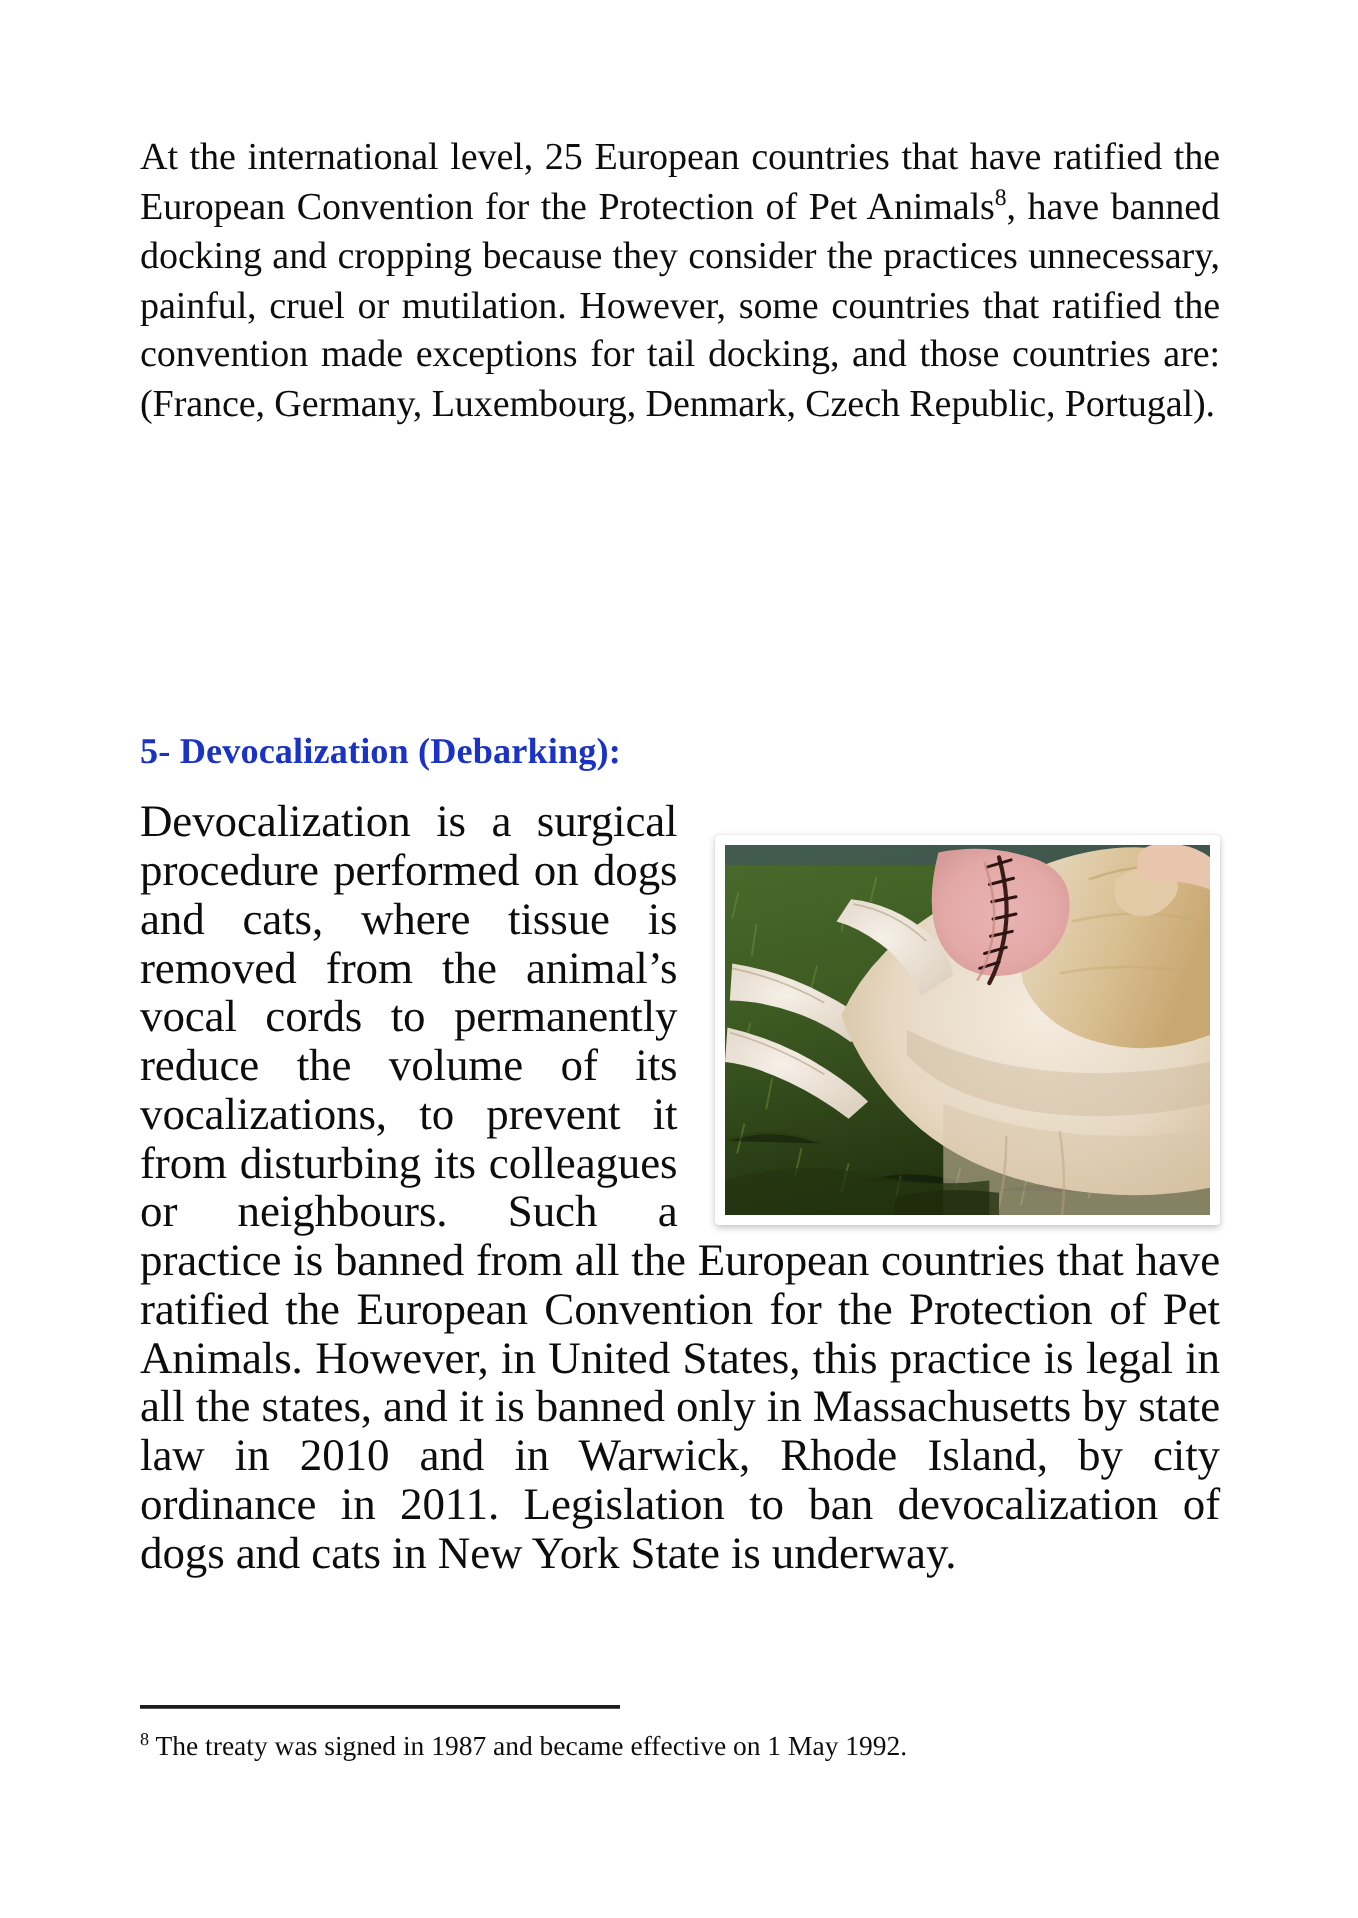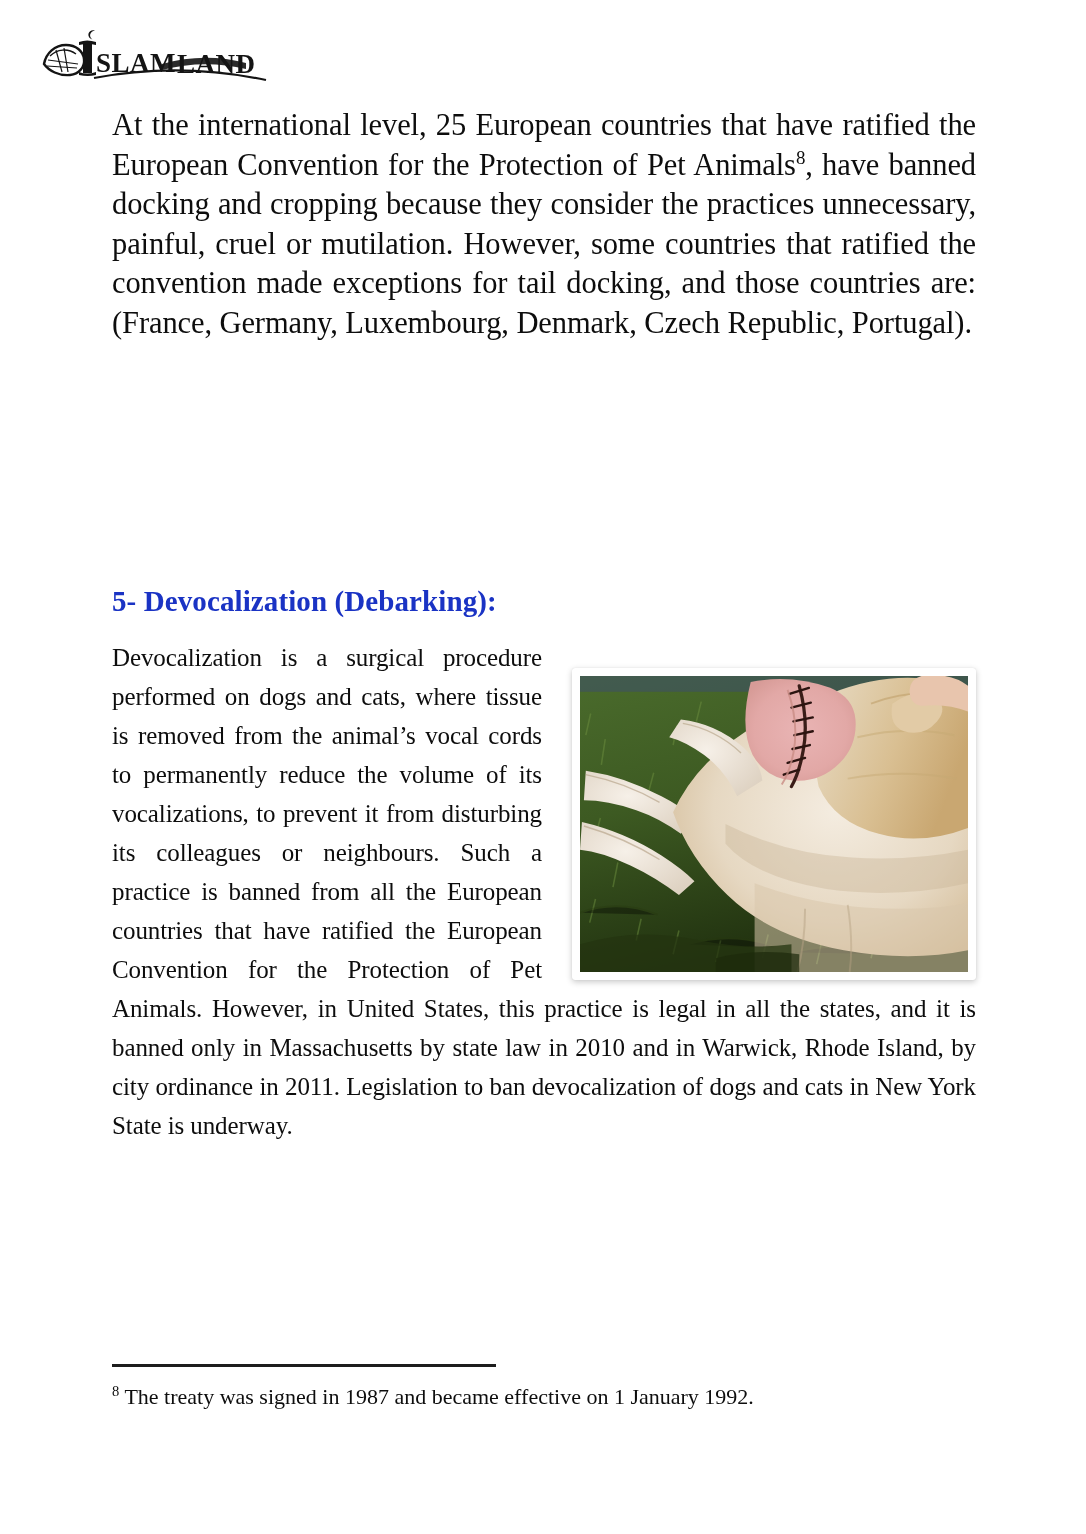--- a/index.html
+++ b/index.html
@@ -88,21 +88,21 @@
     width: 100%;
     height: 100%;
     overflow: hidden;
     position: relative;
     background: #2f4a18;
   }
   .figure-inner svg { display: block; width: 100%; height: 100%; }
 
   .wrap-text {
     margin: 0;
-    font-size: 25px;
+    font-size: 36px;
     line-height: 39px;
     text-align: justify;
     text-justify: inter-word;
     letter-spacing: -0.1px;
   }
 
   
   .footnote-area {
     position: absolute;
     left: 112px;
@@ -125,43 +125,20 @@
     font-size: 0.66em;
     vertical-align: super;
     line-height: 0;
   }
 </style>
 </head>
 <body>
 
 <div class="page">
 
-  <div class="logo">
-    <svg viewBox="0 0 240 60" xmlns="http://www.w3.org/2000/svg" aria-hidden="true">
-
-      <path d="M40 16 c -3.5 -1.2 -6.8 0.4 -7.6 3.4 c -0.8 3 1.2 6.1 4.5 7 c -2.2 -1.5 -3.1 -3.8 -2.5 -6 c 0.6 -2.2 2.8 -3.8 5.6 -4.4 z" transform="translate(27,-9) scale(0.85)" fill="#141414"></path>
-
-      <path d="M10 38 c 2 -11 11 -19 22 -19 c 10 0 17 6 18 14 c 1 8 -5 15 -14 16 c -11 1 -21 -4 -26 -11 z" fill="none" stroke="#141414" stroke-width="2.4"></path>
-      <path d="M16 30 c 7 -7 18 -8 26 -2" fill="none" stroke="#141414" stroke-width="1.4"></path>
-      <path d="M22 24 l 6 22" fill="none" stroke="#141414" stroke-width="1.2"></path>
-      <path d="M30 22 l 4 24" fill="none" stroke="#141414" stroke-width="1.2"></path>
-      <path d="M14 34 l 30 4" fill="none" stroke="#141414" stroke-width="1.2"></path>
-      <path d="M13 40 l 30 2" fill="none" stroke="#141414" stroke-width="1.2"></path>
-
-      <path d="M49 17 l 9 0 l 0 30 l -9 0 z" fill="#141414"></path>
-      <path d="M45 16 q 8 -3 17 0 l 0 3 q -8 -2 -17 0 z" fill="#141414"></path>
-      <path d="M45 46 q 8 3 17 0 l 0 3 q -8 2 -17 0 z" fill="#141414"></path>
-
-      <text x="62" y="46" font-family="'Liberation Serif', serif" font-size="27" font-weight="bold" letter-spacing="0.5" fill="#141414">SLAM</text>
-      <text x="143" y="47" font-family="'Liberation Serif', serif" font-size="27" font-weight="bold" letter-spacing="0.5" fill="#141414">LAND</text>
-
-      <path d="M60 52 q 85 -16 172 2" fill="none" stroke="#141414" stroke-width="2.2"></path>
-      <path d="M128 38 q 42 -12 84 -1 l 0 6 q -42 -10 -84 1 z" fill="#141414" opacity="0.9"></path>
-    </svg>
-  </div>
 
   <div class="content">
 
     <p class="body-par">
       <span>At the international level, 25 European countries that have ratified the European Convention for the Protection of Pet Animals</span><sup class="fn-ref">8</sup><span>, have banned docking and cropping because they consider the practices unnecessary, painful, cruel or mutilation. However, some countries that ratified the convention made exceptions for tail docking, and those countries are: (France, Germany, Luxembourg, Denmark, Czech Republic, Portugal).</span>
     </p>
   </div>
 
   <h2 class="section-heading">5- Devocalization (Debarking):</h2>
 
@@ -272,17 +249,17 @@
       </div>
     </div>
 
     <p class="wrap-text">Devocalization is a surgical procedure performed on dogs and cats, where tissue is removed from the animal’s vocal cords to permanently reduce the volume of its vocalizations, to prevent it from disturbing its colleagues or neighbours. Such a practice is banned from all the European countries that have ratified the European Convention for the Protection of Pet Animals. However, in United States, this practice is legal in all the states, and it is banned only in Massachusetts by state law in 2010 and in Warwick, Rhode Island, by city ordinance in 2011. Legislation to ban devocalization of dogs and cats in New York State is underway.</p>
   </div>
 
   <div class="footnote-area">
     <div class="footnote-rule"></div>
     <p class="footnote-text">
       <sup>8</sup>
-      <span>The treaty was signed in 1987 and became effective on 1 January 1992.</span>
+      <span>The treaty was signed in 1987 and became effective on 1 May 1992.</span>
     </p>
   </div>
 
 </div>
 
 </body></html>

